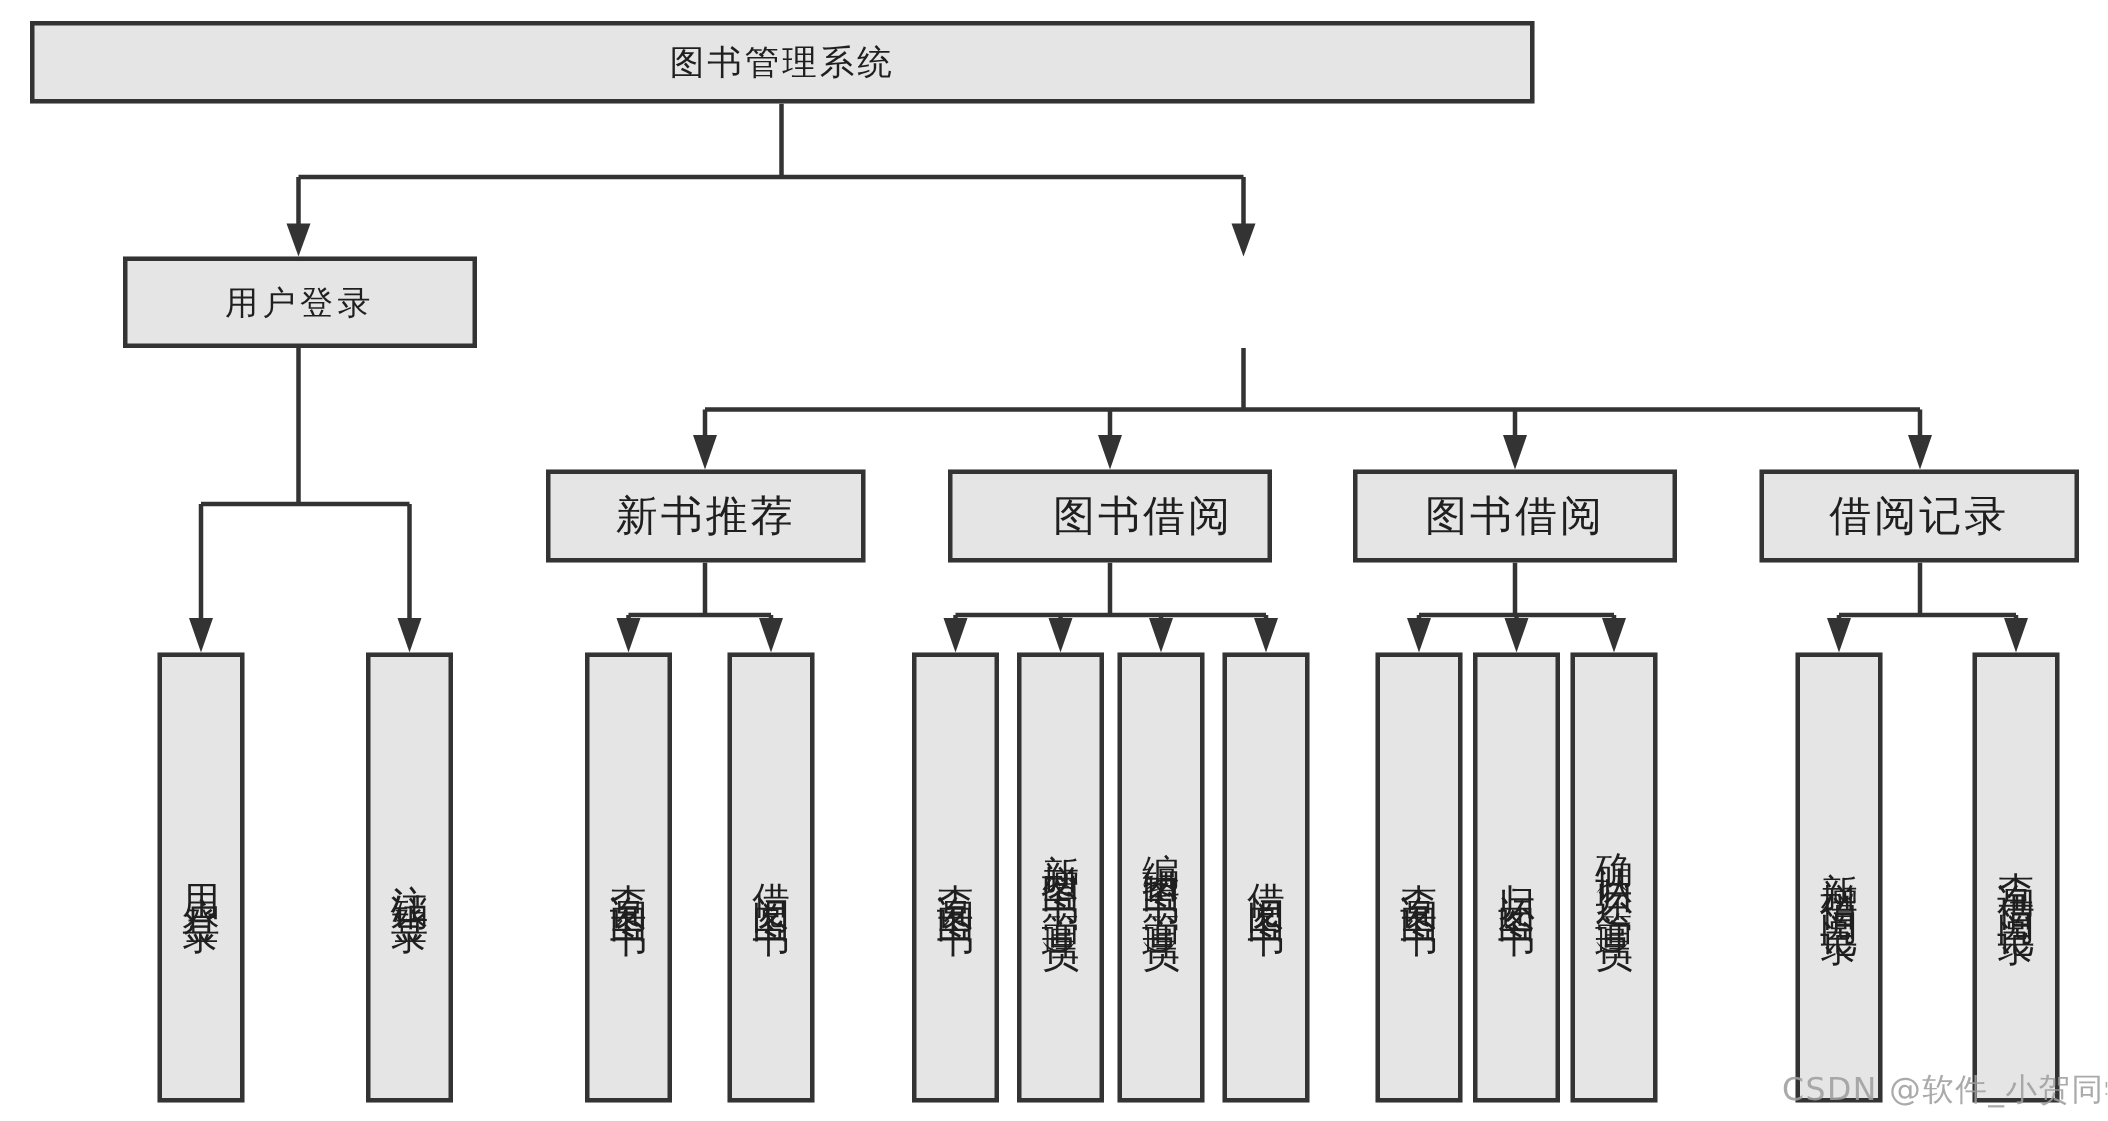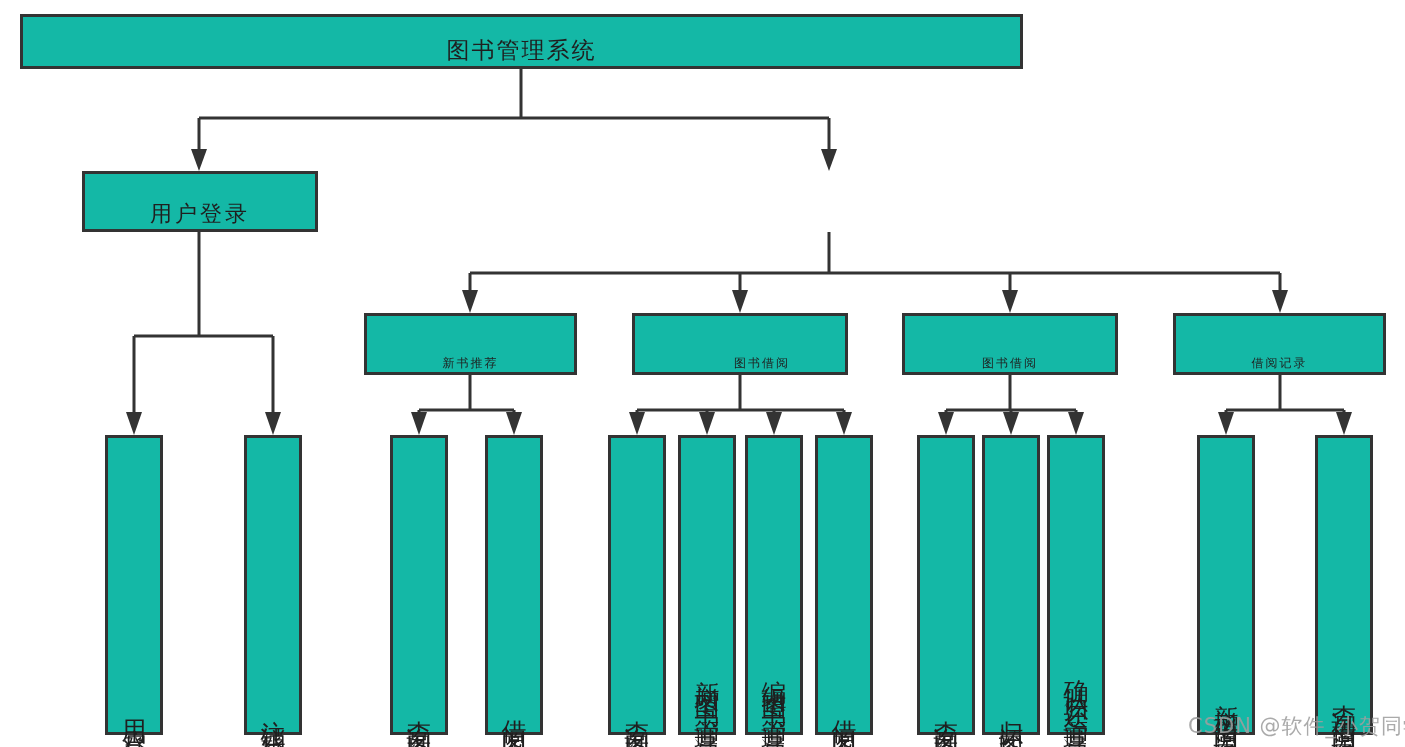--- a/index.html
+++ b/index.html
@@ -19,36 +19,36 @@
   .connectors {
     position: absolute;
     left: 0;
     top: 0;
     z-index: 0;
   }
   .node {
     position: absolute;
     box-sizing: border-box;
     border: 3px solid #333333;
-    background: #14b8a6;
+    background: #e5e5e5;
     display: flex;
-    align-items: flex-end;
+    align-items: center;
     justify-content: center;
     z-index: 1;
   }
   .node.root span {
     font-size: 23px;
     letter-spacing: 2px;
   }
   .node.lvl2 span {
     font-size: 22px;
     letter-spacing: 3px;
   }
   .node.lvl3 span {
-    font-size: 12px;
+    font-size: 28px;
     letter-spacing: 2px;
   }
   .node.leaf {
     width: 58px;
     height: 300px;
     top: 435px;
   }
   .node.leaf span {
     writing-mode: vertical-rl;
     font-size: 25px;

